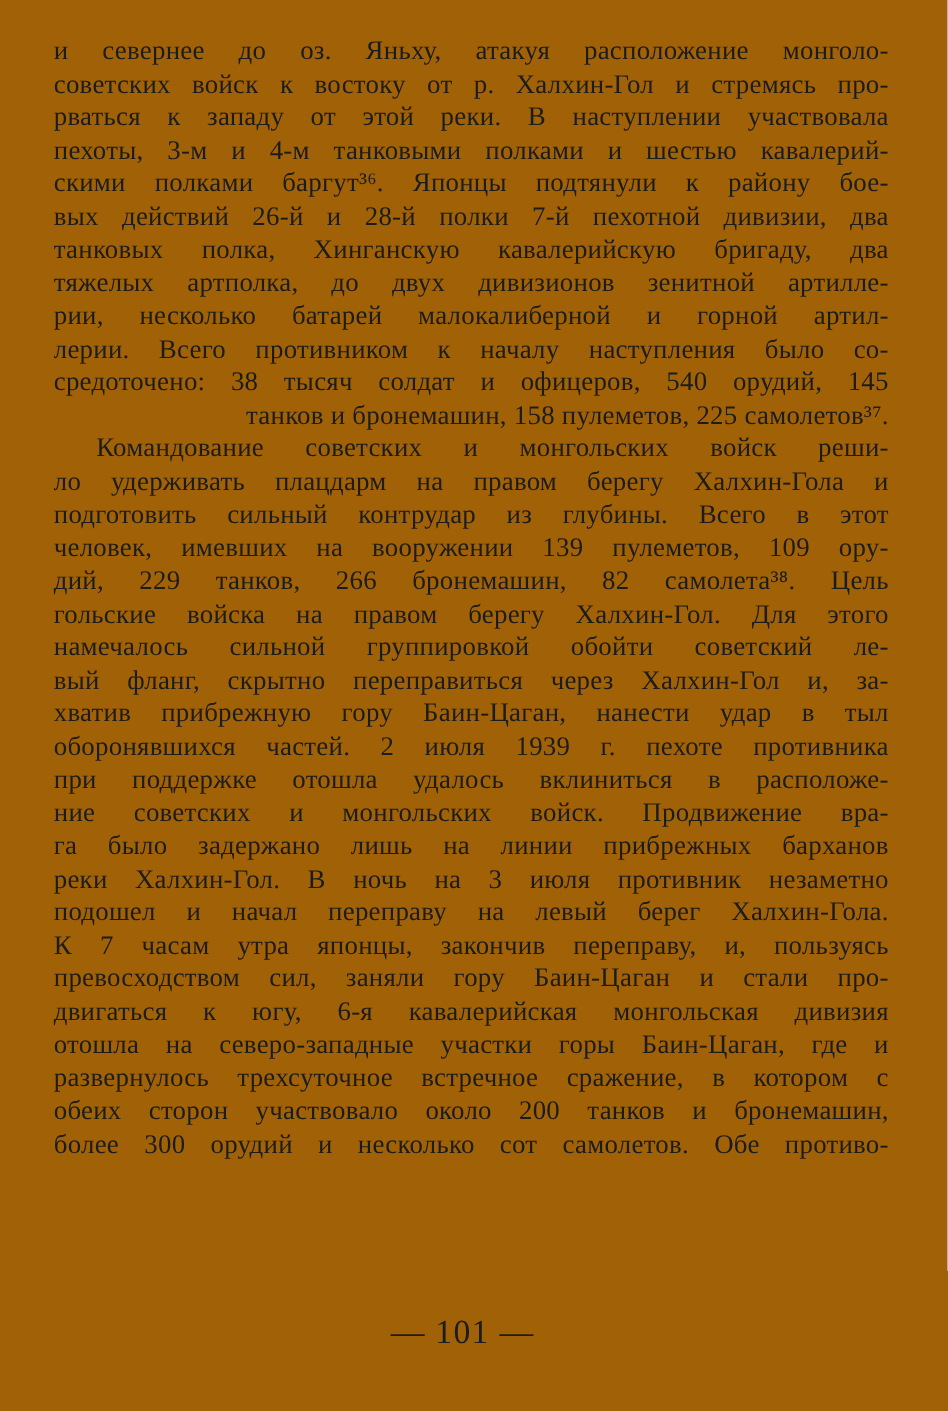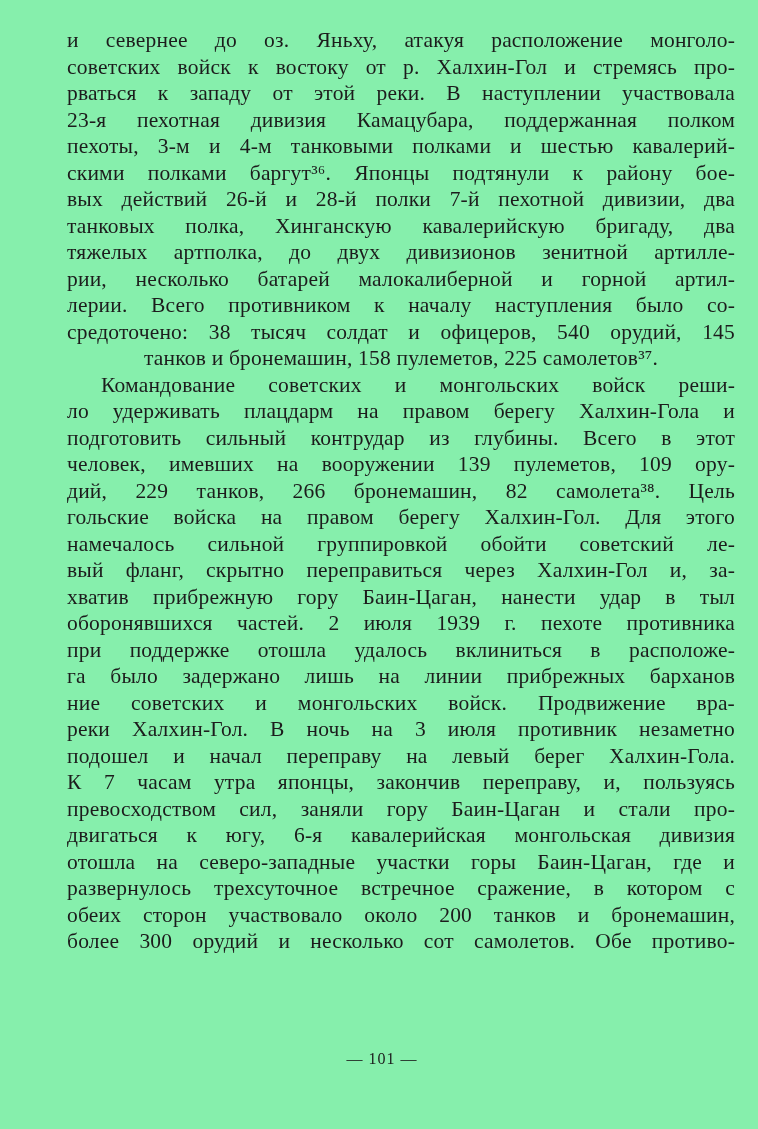--- a/index.html
+++ b/index.html
@@ -4,86 +4,85 @@
 <style>
   html, body {
     margin: 0;
     padding: 0;
     background: #e9e9e9;
   }
   .page {
     position: relative;
     width: 758px;
     height: 1129px;
-    background: #86efac;
+    background: #a16207;
     box-sizing: border-box;
-    padding: 27px 45px 0 67px;
+    padding: 27px 45px 0 43px;
     font-family: "Liberation Serif", "DejaVu Serif", serif;
     color: #1c1c1c;
     overflow: hidden;
   }
   .text-block {
     width: 668px;
   }
   .line {
     font-size: 21.5px;
     line-height: 26.5px;
     white-space: normal;
-    text-align: center;
+    text-align: right;
     letter-spacing: 0.2px;
   }
   .line.justify {
     text-align: justify;
     text-align-last: justify;
   }
   .line.indent {
     text-indent: 34px;
   }
   .page-number {
     position: absolute;
-    left: 12px;
+    left: 0;
     top: 1050px;
     width: 740px;
     text-align: center;
-    font-size: 16px;
+    font-size: 27px;
     letter-spacing: 1px;
     color: #1c1c1c;
   }
 </style>
 </head>
 <body>
 
 <div class="page">
   <div class="text-block" id="text-block">
       <div class="line justify">и севернее до оз. Яньху, атакуя расположение монголо-</div>
       <div class="line justify">советских войск к востоку от р. Халхин-Гол и стремясь про-</div>
       <div class="line justify">рваться к западу от этой реки. В наступлении участвовала</div>
-      <div class="line justify">23-я пехотная дивизия Камацубара, поддержанная полком</div>
       <div class="line justify">пехоты, 3-м и 4-м танковыми полками и шестью кавалерий-</div>
       <div class="line justify">скими полками баргут³⁶. Японцы подтянули к району бое-</div>
       <div class="line justify">вых действий 26-й и 28-й полки 7-й пехотной дивизии, два</div>
       <div class="line justify">танковых полка, Хинганскую кавалерийскую бригаду, два</div>
       <div class="line justify">тяжелых артполка, до двух дивизионов зенитной артилле-</div>
       <div class="line justify">рии, несколько батарей малокалиберной и горной артил-</div>
       <div class="line justify">лерии. Всего противником к началу наступления было со-</div>
       <div class="line justify">средоточено: 38 тысяч солдат и офицеров, 540 орудий, 145</div>
       <div class="line">танков и бронемашин, 158 пулеметов, 225 самолетов³⁷.</div>
       <div class="line justify indent">Командование советских и монгольских войск реши-</div>
       <div class="line justify">ло удерживать плацдарм на правом берегу Халхин-Гола и</div>
       <div class="line justify">подготовить сильный контрудар из глубины. Всего в этот</div>
       <div class="line justify">человек, имевших на вооружении 139 пулеметов, 109 ору-</div>
       <div class="line justify">дий, 229 танков, 266 бронемашин, 82 самолета³⁸. Цель</div>
       <div class="line justify">гольские войска на правом берегу Халхин-Гол. Для этого</div>
       <div class="line justify">намечалось сильной группировкой обойти советский ле-</div>
       <div class="line justify">вый фланг, скрытно переправиться через Халхин-Гол и, за-</div>
       <div class="line justify">хватив прибрежную гору Баин-Цаган, нанести удар в тыл</div>
       <div class="line justify">оборонявшихся частей. 2 июля 1939 г. пехоте противника</div>
       <div class="line justify">при поддержке отошла удалось вклиниться в расположе-</div>
+      <div class="line justify">ние советских и монгольских войск. Продвижение вра-</div>
       <div class="line justify">га было задержано лишь на линии прибрежных барханов</div>
-      <div class="line justify">ние советских и монгольских войск. Продвижение вра-</div>
       <div class="line justify">реки Халхин-Гол. В ночь на 3 июля противник незаметно</div>
       <div class="line justify">подошел и начал переправу на левый берег Халхин-Гола.</div>
       <div class="line justify">К 7 часам утра японцы, закончив переправу, и, пользуясь</div>
       <div class="line justify">превосходством сил, заняли гору Баин-Цаган и стали про-</div>
       <div class="line justify">двигаться к югу, 6-я кавалерийская монгольская дивизия</div>
       <div class="line justify">отошла на северо-западные участки горы Баин-Цаган, где и</div>
       <div class="line justify">развернулось трехсуточное встречное сражение, в котором с</div>
       <div class="line justify">обеих сторон участвовало около 200 танков и бронемашин,</div>
       <div class="line justify">более 300 орудий и несколько сот самолетов. Обе противо-</div>
     </div>

